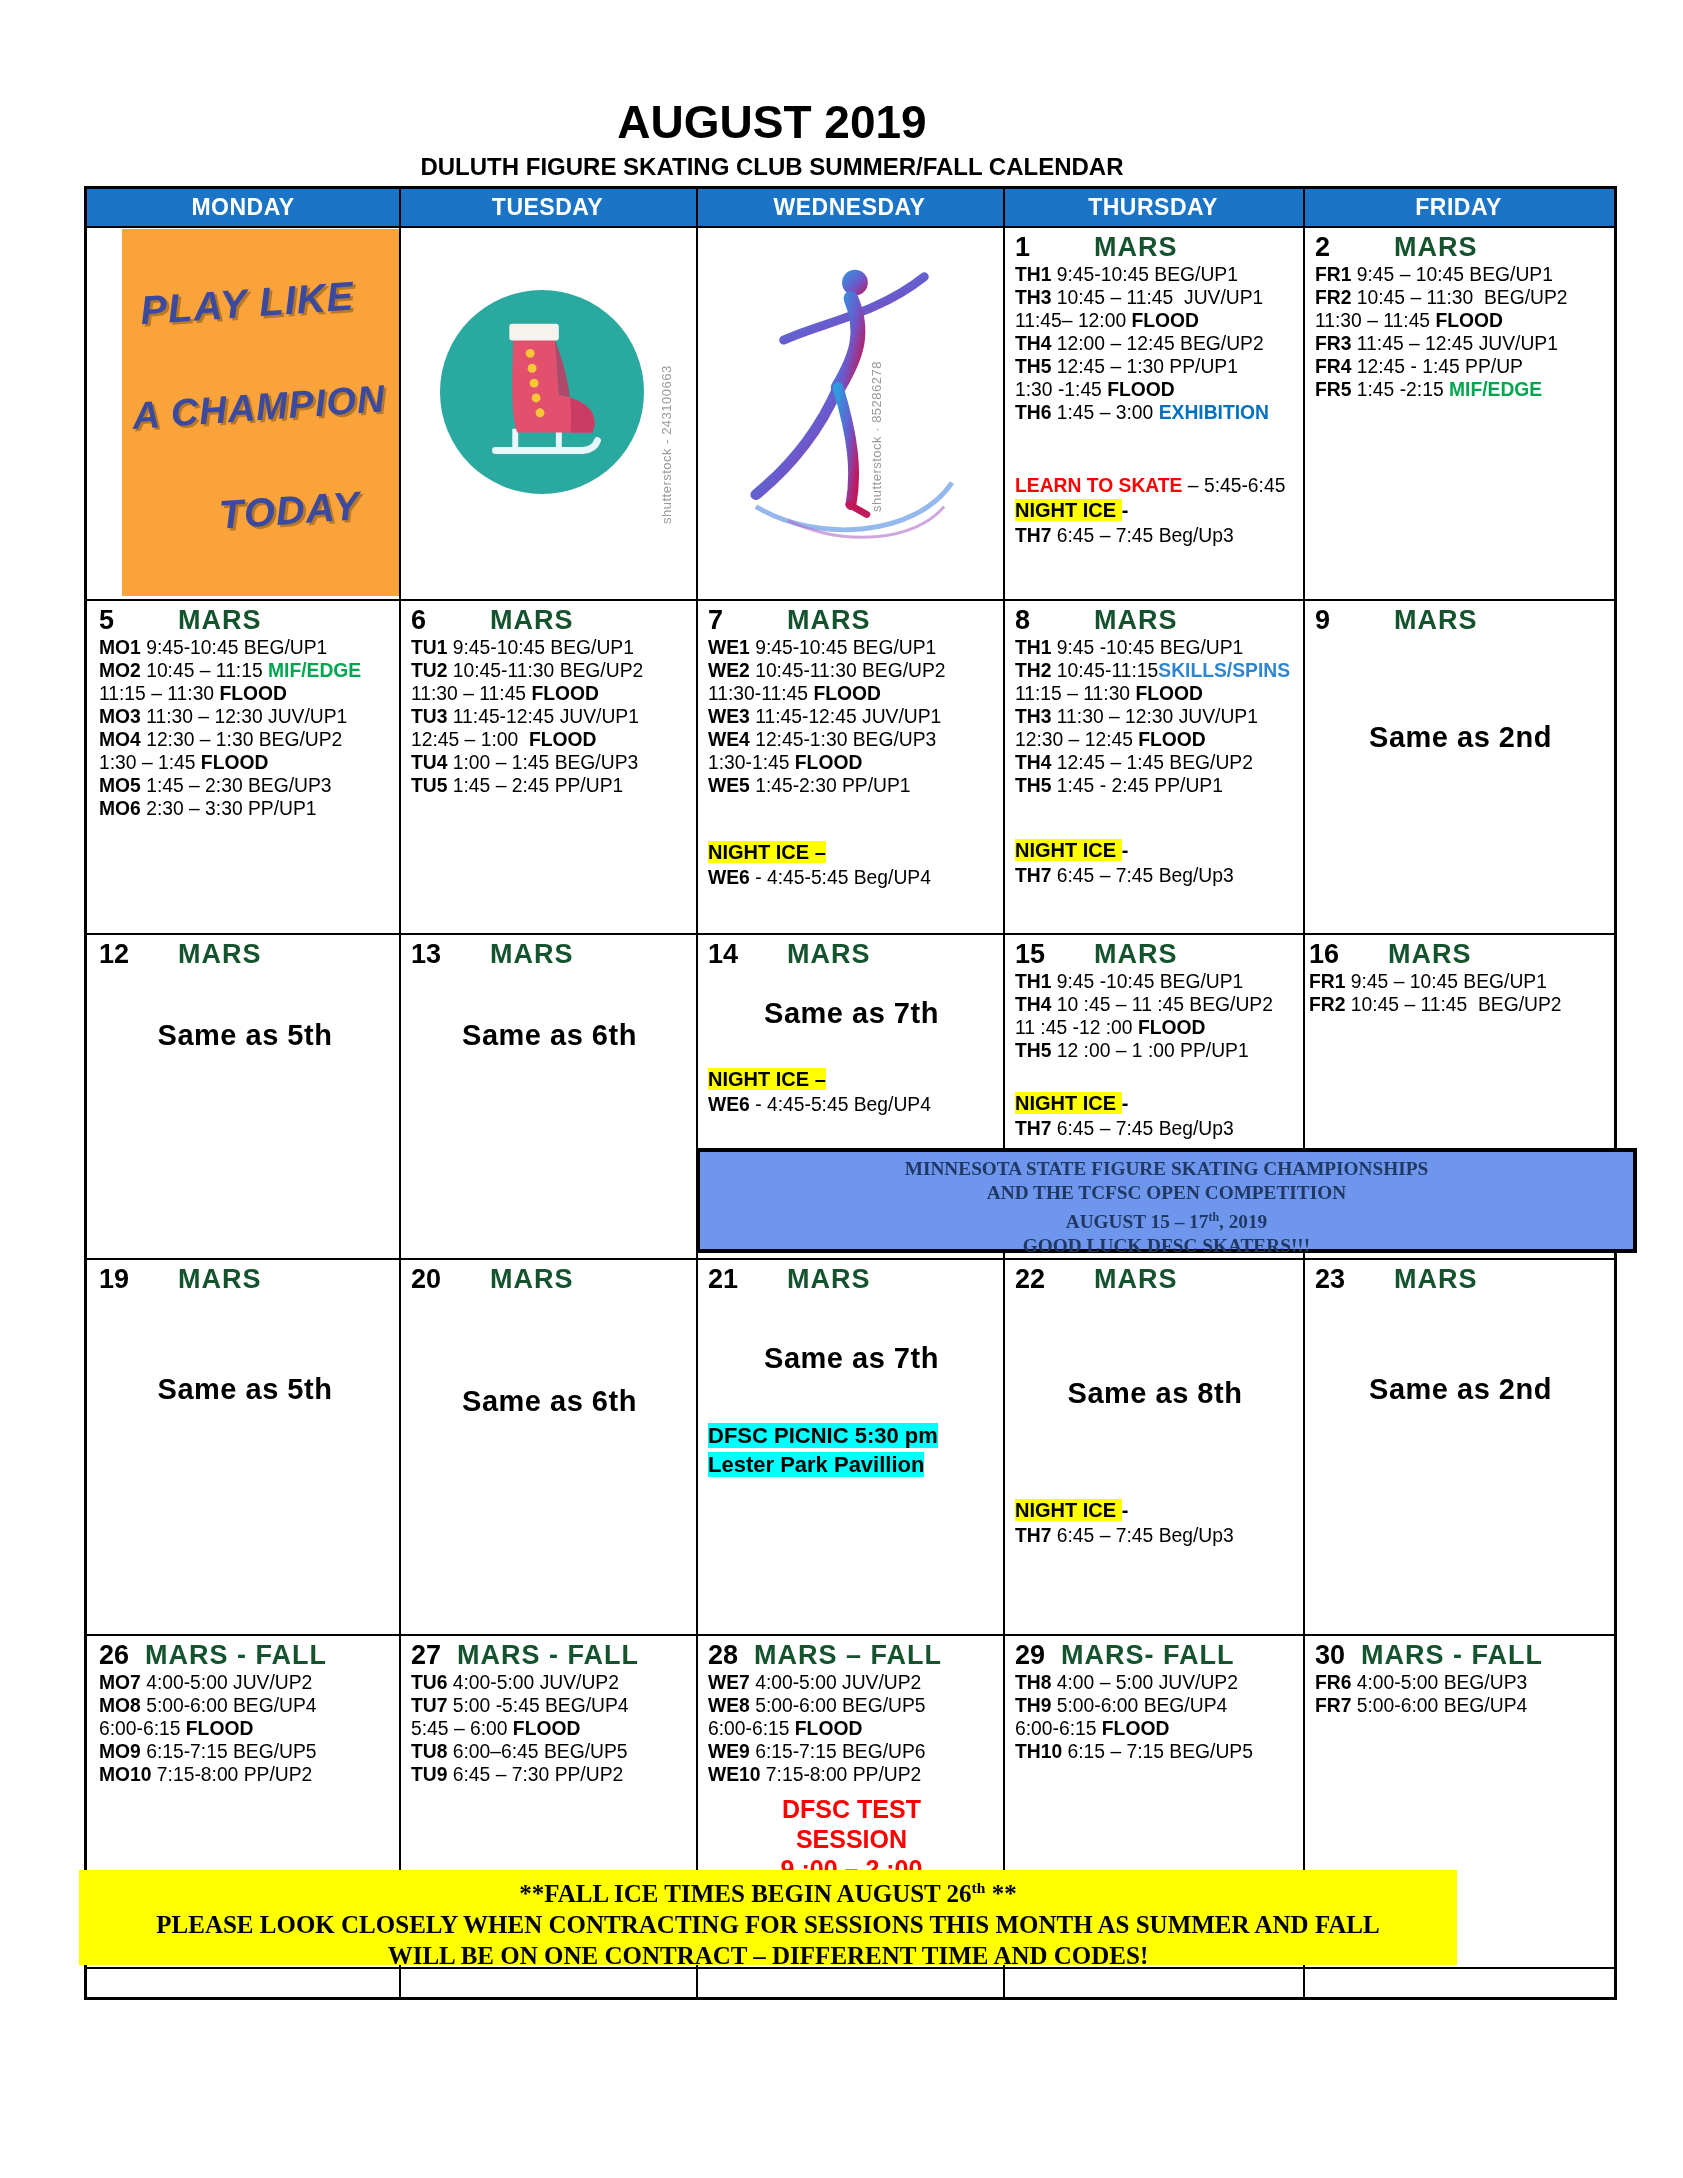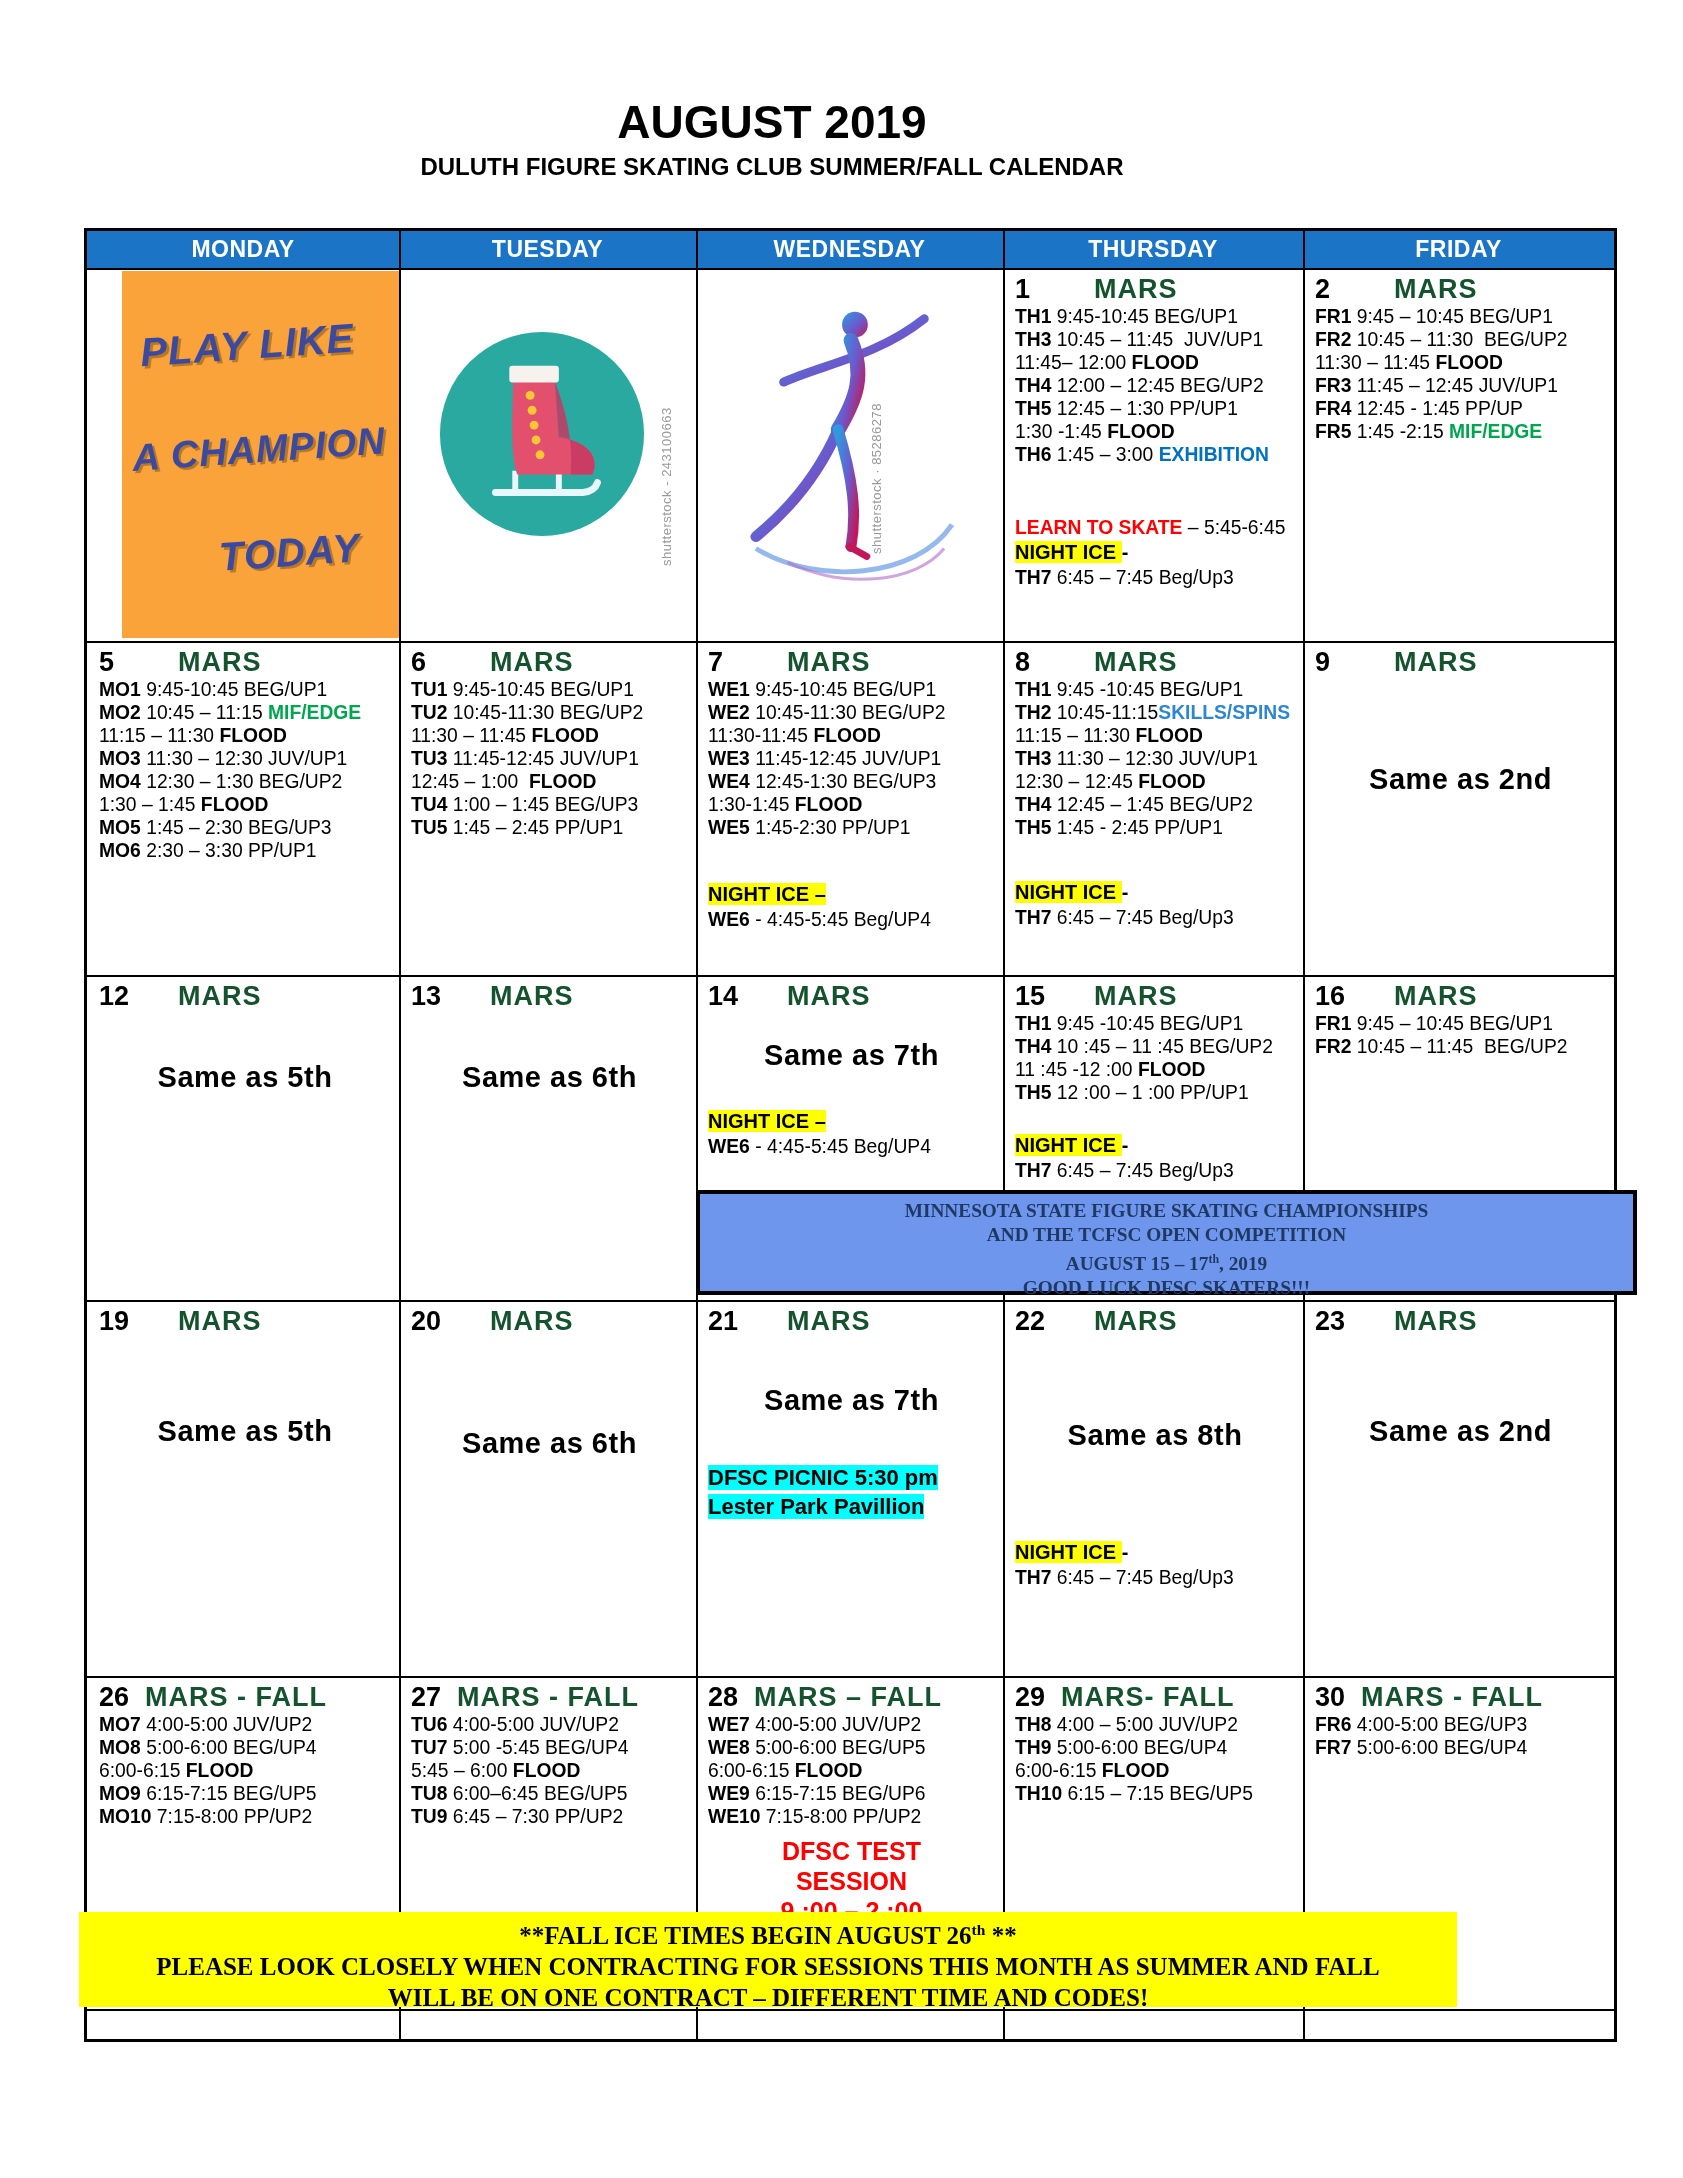--- a/index.html
+++ b/index.html
@@ -3,21 +3,21 @@
 <meta charset="utf-8">
 <style>
   html,body{margin:0;padding:0;background:#ffffff;}
   .page{position:relative;width:1683px;height:2178px;background:#ffffff;
         font-family:"Liberation Sans",sans-serif;color:#000;overflow:hidden;}
   .title{position:absolute;left:0;top:95px;width:1544px;text-align:center;
          font-size:46px;font-weight:700;letter-spacing:0px;}
   .subtitle{position:absolute;left:0;top:153px;width:1544px;text-align:center;
          font-size:24px;font-weight:700;}
   .cal{position:absolute;left:84px;top:186px;width:1527px;height:1808px;
-       border:3px solid #000;margin-top:42px;}
+       border:3px solid #000;}
   .wd{position:absolute;top:0;height:37px;background:#1B74C5;color:#fff;
       font-size:23px;font-weight:700;text-align:center;line-height:36px;
       letter-spacing:0.5px;z-index:2;}
   .vline{position:absolute;top:0;width:2px;height:1808px;background:#000;z-index:4;}
   .hline{position:absolute;left:0;width:1527px;height:2px;background:#000;z-index:4;}
   .cell{position:absolute;box-sizing:border-box;padding:5px 8px 0 12px;z-index:2;background:transparent;}
   .dh{font-size:27px;font-weight:700;line-height:32px;white-space:pre;}
   .dh .num{display:inline-block;width:79px;}
   .compact .dh .num{width:46px;}
   .dh .lbl{color:#14532d;letter-spacing:1px;}
@@ -181,21 +181,21 @@
         <div class="cell" style="left: 916px; top: 744px; width: 300px; height: 325px;">
           <div class="dh"><span class="num">15</span><span class="lbl">MARS</span></div>
           <div class="ln "><span class="sg-b">TH1</span><span class="sg-n"> 9:45 -10:45 BEG/UP1</span></div>
           <div class="ln "><span class="sg-b">TH4</span><span class="sg-n"> 10 :45 – 11 :45 BEG/UP2</span></div>
           <div class="ln "><span class="sg-n">11 :45 -12 :00 </span><span class="sg-b">FLOOD</span></div>
           <div class="ln "><span class="sg-b">TH5</span><span class="sg-n"> 12 :00 – 1 :00 PP/UP1</span></div>
           <div style="height: 28px;"></div>
           <div class="ln ni"><span class="sg-hy">NIGHT ICE </span><span class="sg-b">-</span></div>
           <div class="ln "><span class="sg-b">TH7</span><span class="sg-n"> 6:45 – 7:45 Beg/Up3</span></div>
         </div>
-        <div class="cell" style="left: 1216px; top: 744px; width: 358px; height: 325px;">
+        <div class="cell" style="left: 1216px; top: 744px; width: 358px; height: 325px; padding-left: 6px;">
           <div class="dh"><span class="num">16</span><span class="lbl">MARS</span></div>
           <div class="ln "><span class="sg-b">FR1</span><span class="sg-n"> 9:45 – 10:45 BEG/UP1</span></div>
           <div class="ln "><span class="sg-b">FR2</span><span class="sg-n"> 10:45 – 11:45  BEG/UP2</span></div>
         </div>
         <div class="cell" style="left: 0px; top: 1069px; width: 312px; height: 376px;">
           <div class="dh"><span class="num">19</span><span class="lbl">MARS</span></div>
           <div style="height: 77px;"></div>
           <div class="ln big"><span class="sg-n">Same as 5th</span></div>
         </div>
         <div class="cell" style="left: 312px; top: 1069px; width: 297px; height: 376px;">

